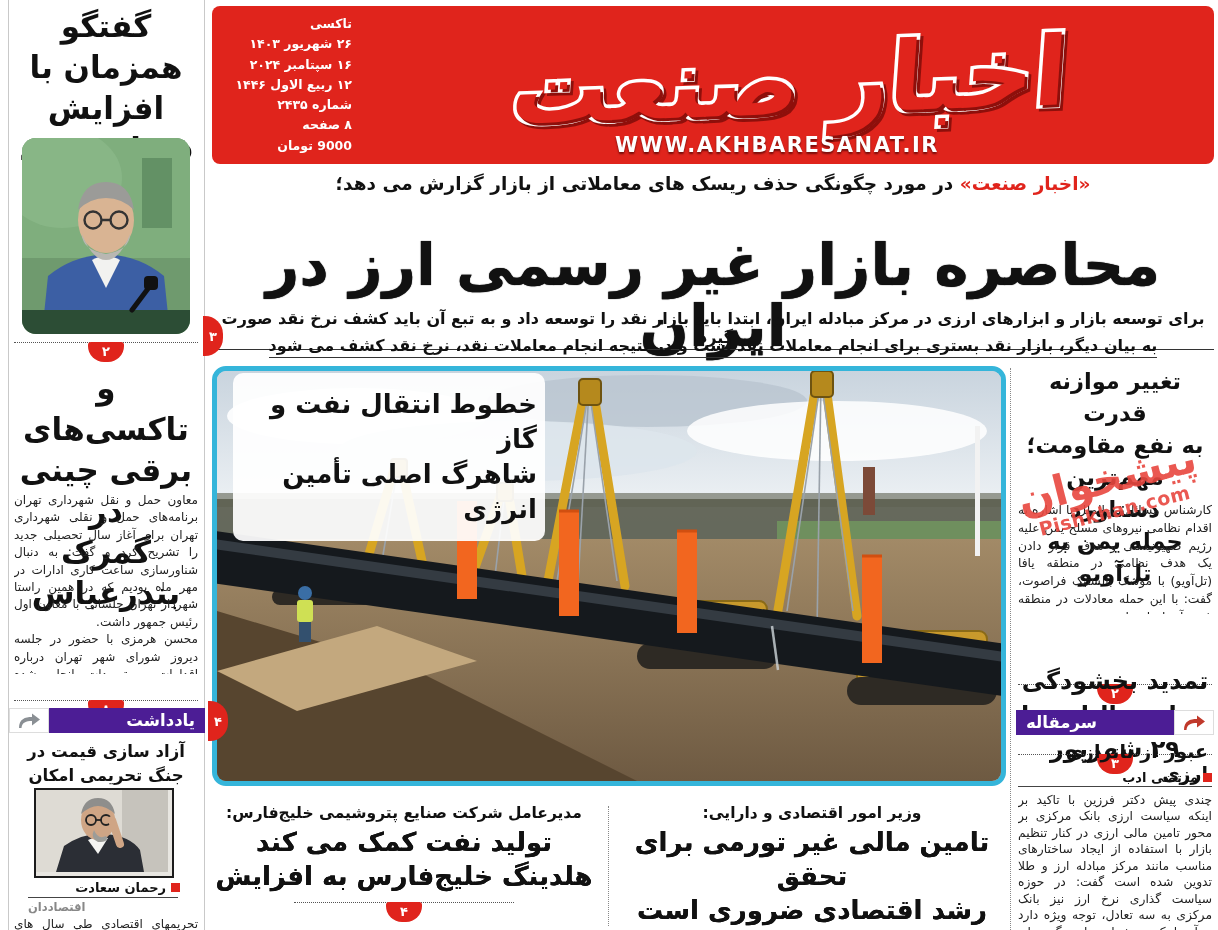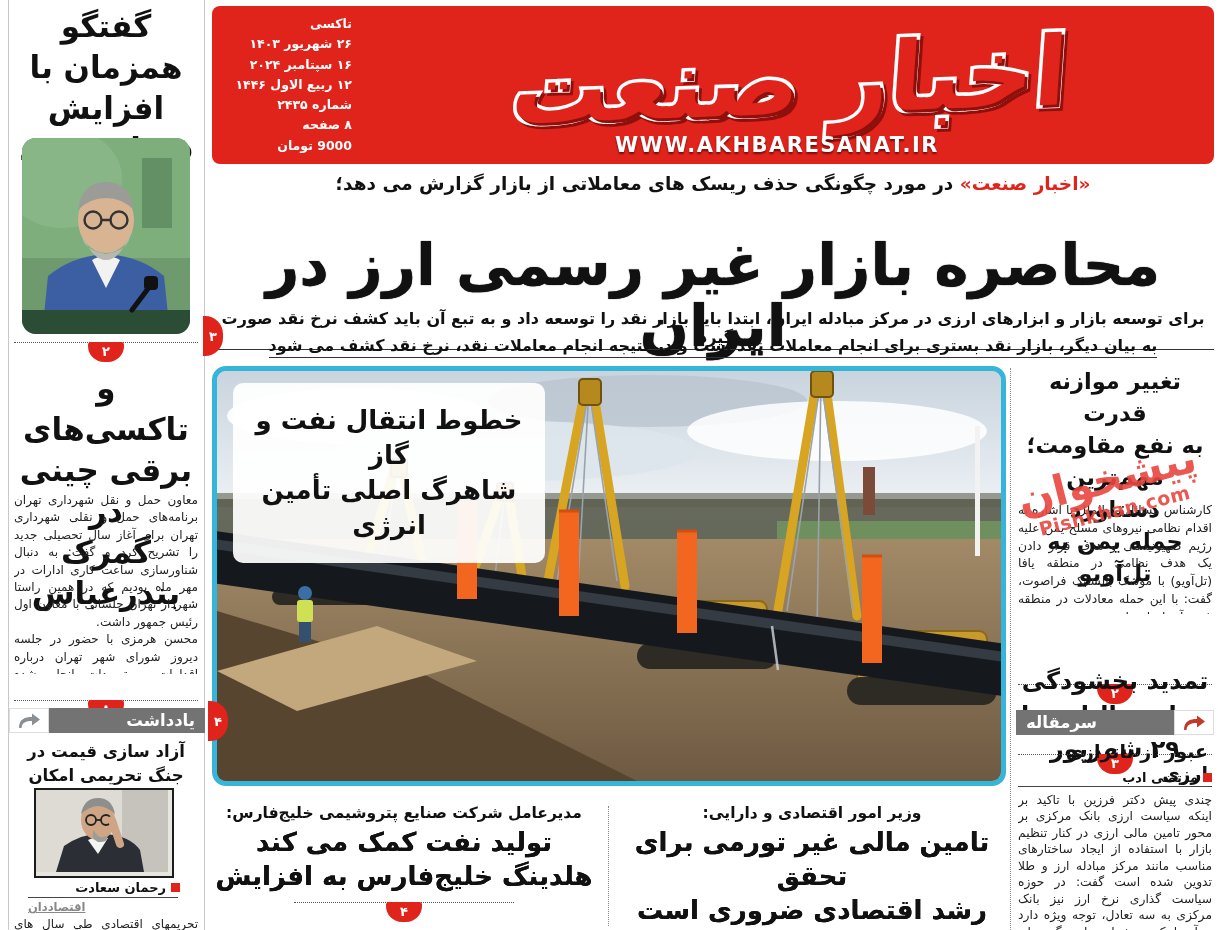--- a/index.html
+++ b/index.html
@@ -28,35 +28,35 @@
   .sep .dots{position:absolute;left:0;right:0;top:0;border-top:1.5px dotted #555;}
   .sep .badge{position:absolute;left:50%;transform:translateX(-50%);top:0;width:36px;height:20px;background:#e0241c;
               color:#fff;font-size:13px;font-weight:bold;text-align:center;line-height:19px;
               border-radius:3px 3px 16px 16px;font-style:normal;}
   
   .lc-title{margin:0;text-align:center;font-size:31px;font-weight:bold;line-height:1.32;direction:rtl;}
   .lc-title span{display:block;}
   .body-text{direction:rtl;text-align:justify;font-size:12px;line-height:1.45;color:#222;}
   
   .sec-bar{position:absolute;height:25px;display:flex;}
-  .sec-red{background:#737373;color:#fff;font-size:16.5px;font-weight:bold;flex:1;display:flex;align-items:center;}
+  .sec-red{background:#4c1d95;color:#fff;font-size:16.5px;font-weight:bold;flex:1;display:flex;align-items:center;}
   .arrow-box{width:38px;background:#fff;border:1px solid #ddd;display:flex;align-items:center;justify-content:center;}
   .byline{direction:rtl;font-size:13px;font-weight:bold;display:flex;align-items:center;gap:5px;}
   .byline .sq{width:9px;height:9px;background:#e0241c;display:inline-block;}
   .rule{border-bottom:1px solid #444;}
   .role{direction:rtl;font-size:11.5px;color:#888;font-weight:bold;}
   
   .rc-title{margin:0;text-align:center;font-size:22.5px;font-weight:bold;line-height:1.42;direction:rtl;}
   .rc-title span{display:block;}
   
   .photo-feature{position:absolute;left:212px;top:366px;width:784px;height:410px;border:5px solid #35b5da;
                  border-radius:14px;overflow:visible;background:#cfd8df;}
   .photo-clip{position:absolute;inset:0;border-radius:9px;overflow:hidden;}
-  .photo-caption{position:absolute;top:12px;left:16px;width:296px;background:rgba(255,255,255,.93);border-radius:10px;
-                 padding:20px 8px;text-align:center;font-size:26px;font-weight:bold;line-height:1.35;direction:rtl;z-index:5;}
+  .photo-caption{position:absolute;top:2px;left:16px;width:296px;background:rgba(255,255,255,.93);border-radius:10px;
+                 padding:14px 8px;text-align:right;font-size:26px;font-weight:bold;line-height:1.35;direction:rtl;z-index:5;}
   .photo-caption span{display:block;}
   
   .btm-kicker{text-align:center;font-size:15.5px;font-weight:bold;direction:rtl;}
   .btm-title{margin:4px 0 0;text-align:center;font-size:26px;font-weight:bold;line-height:1.3;direction:rtl;text-shadow:0 0 .5px #000;}
   .btm-title span{display:block;}
   .watermark{position:absolute;left:1002px;top:458px;width:215px;text-align:center;transform:rotate(-14deg);
              color:#e8473f;opacity:.9;z-index:7;pointer-events:none;}
   .watermark .fa{font-size:42px;font-weight:bold;line-height:1;}
   .watermark .en{font-size:19px;font-weight:bold;letter-spacing:.5px;}
 </style>
@@ -272,21 +272,21 @@
         </g>
         <path d="M84,54 L76,30" stroke="#cfa585" stroke-width="8" stroke-linecap="round"></path>
         <path d="M58,40 Q62,50 70,46 Q74,52 62,52 Q54,48 58,40" fill="#9c9c98"></path>
       </svg>
     </div>
     <div class="byline abs" style="left:30px;top:880px;width:150px;justify-content:flex-start;">
       <span class="sq"></span>
       <span>رحمان سعادت</span>
     </div>
     <div class="rule abs" style="left:28px;top:897px;width:150px;"></div>
-    <div class="role abs" style="left:28px;top:900px;width:150px;text-align:left;text-decoration:underline;">اقتصاددان</div>
+    <div class="role abs" style="left:28px;top:900px;width:150px;text-align:left;">اقتصاددان</div>
     <div class="abs body-text" style="left:14px;top:916px;width:184px;height:14px;overflow:hidden;">تحریمهای اقتصادی طی سال های آغاز تحریم ها، اقتصاد ایران را با</div>
   </aside>
 
   <aside>
     <h2 class="rc-title abs" style="left:1018px;top:366px;width:194px;">
       <span>تغییر موازنه قدرت</span>
       <span>به نفع مقاومت؛</span>
       <span>مهم‌ترین دستاورد</span>
       <span>حمله یمن به تل‌آویو</span>
     </h2>

